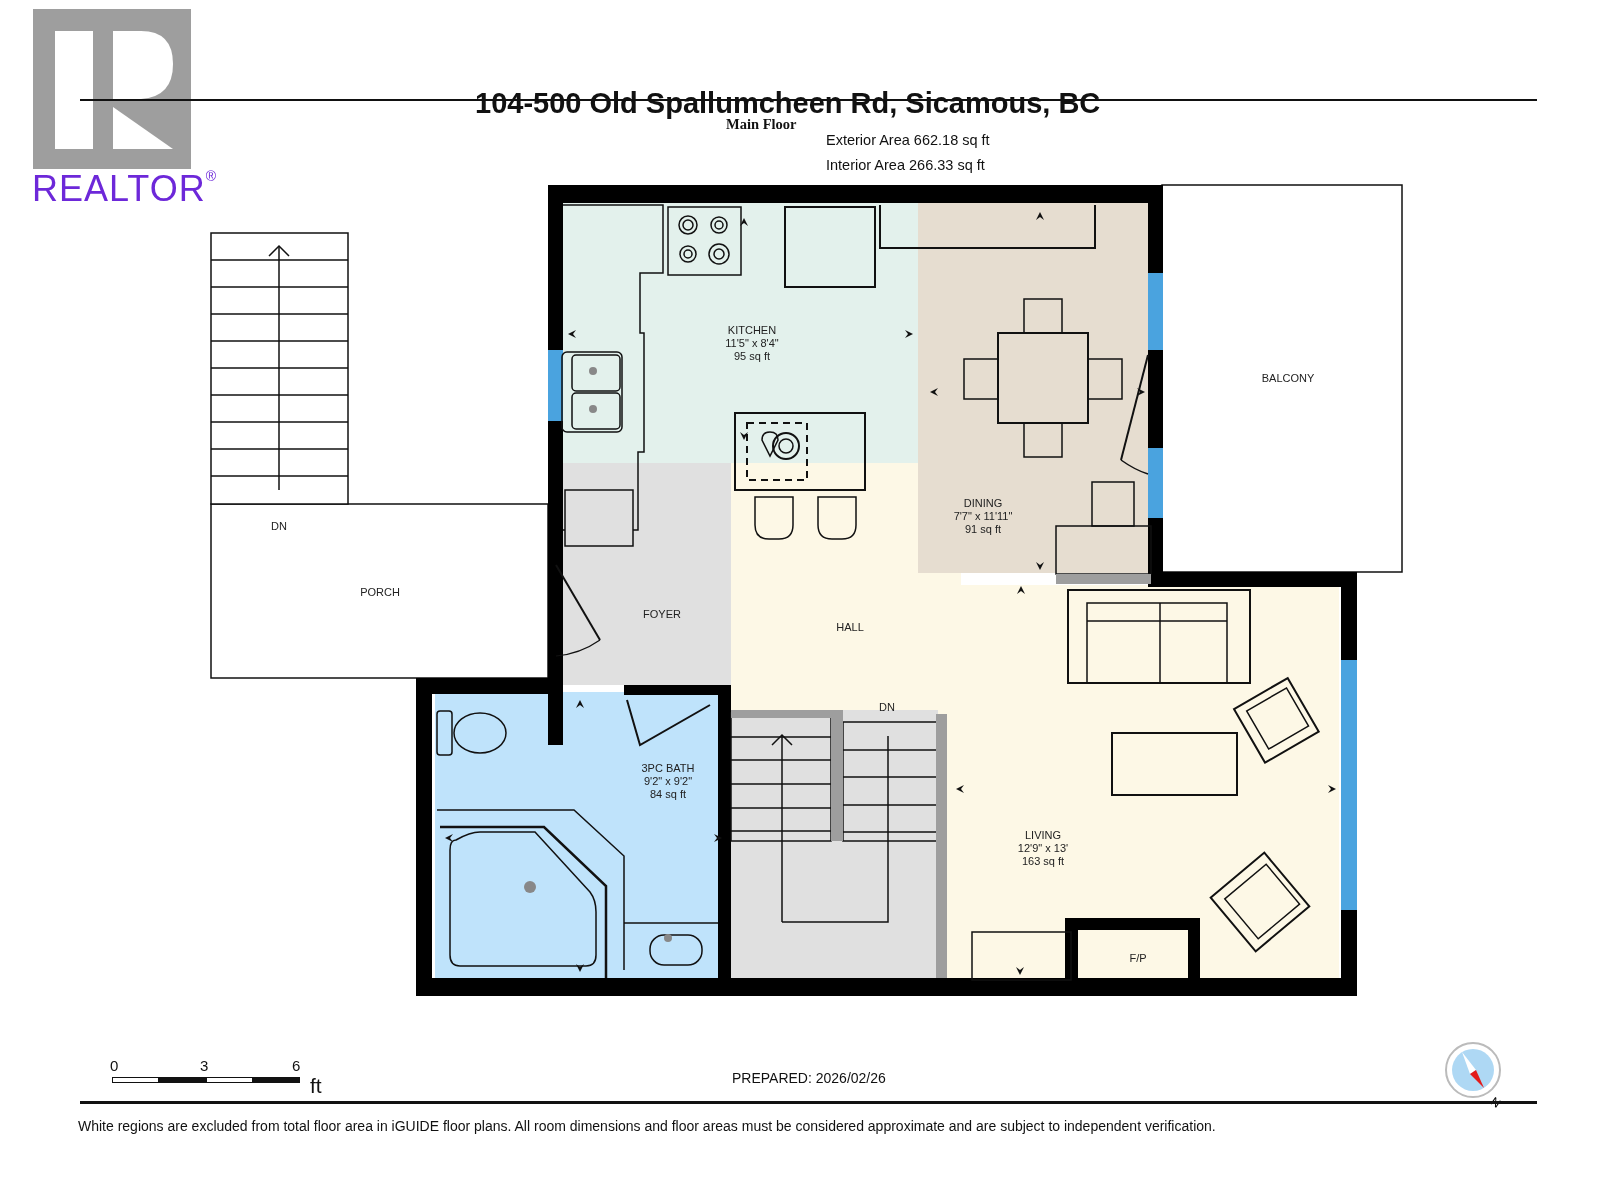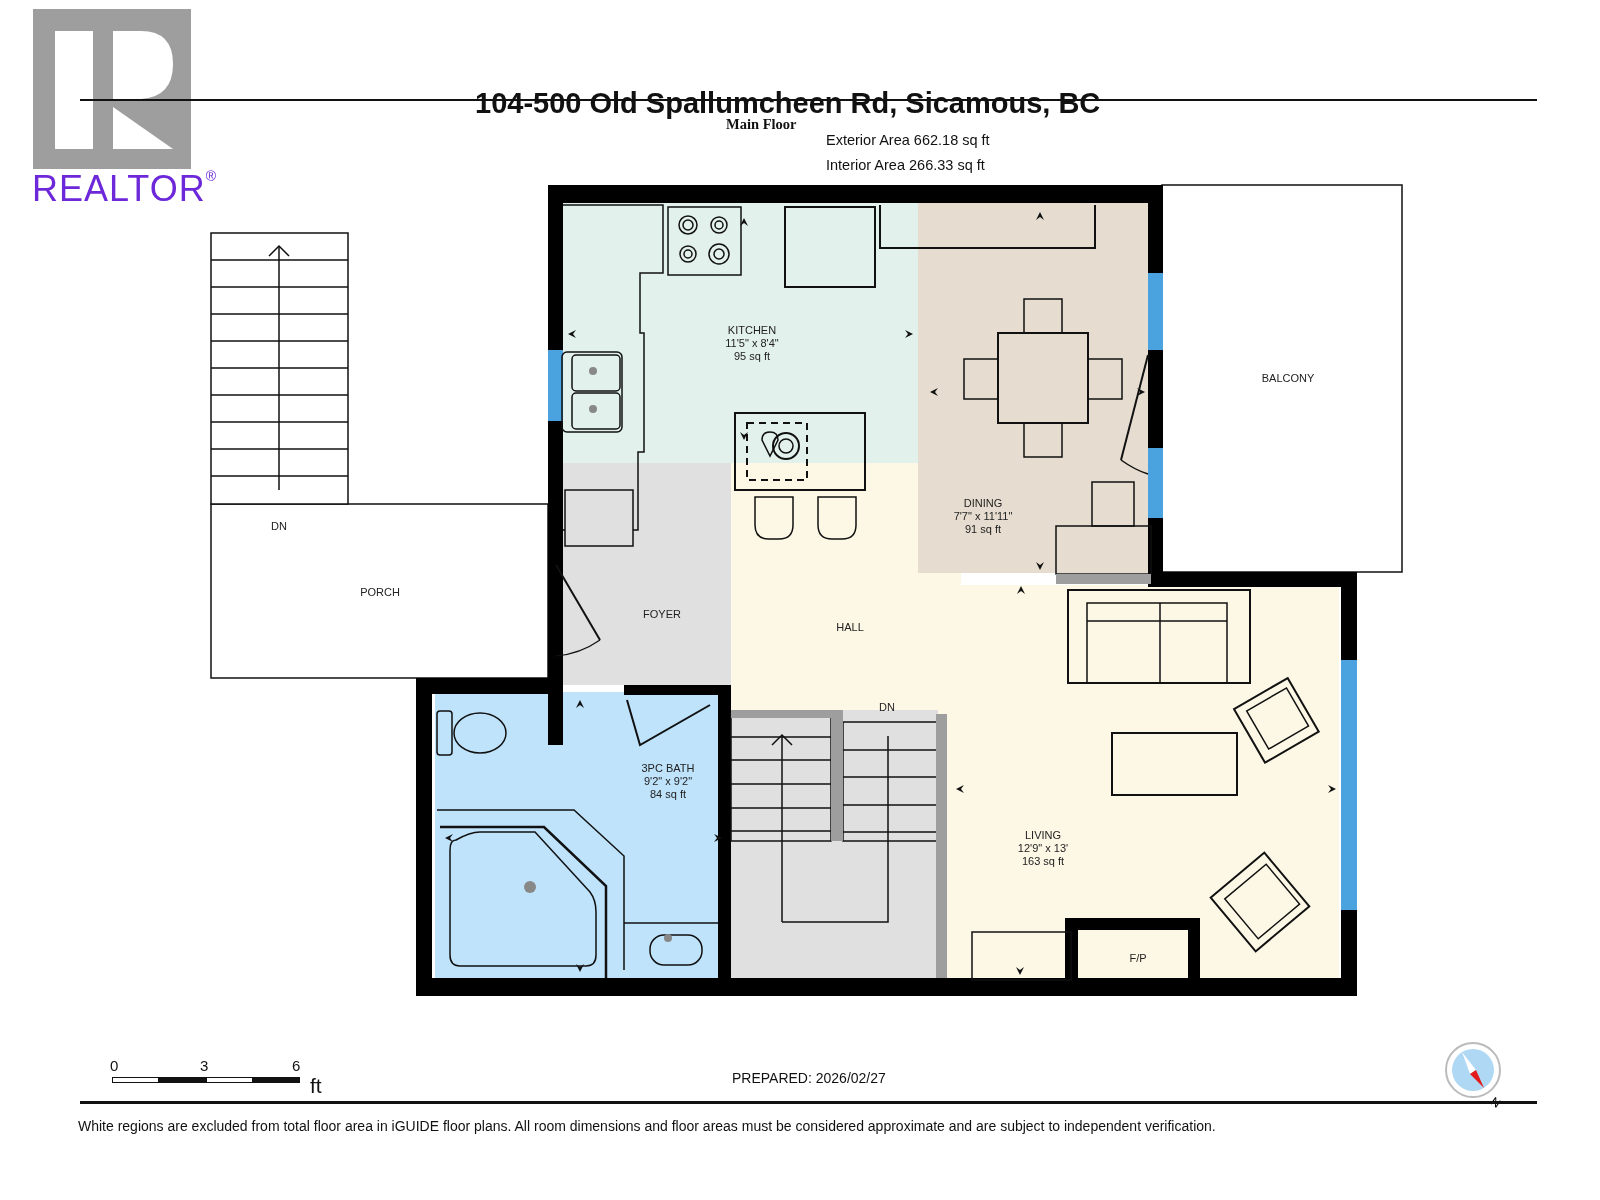--- a/index.html
+++ b/index.html
@@ -246,21 +246,21 @@
   <span class="nums" style="left:-2px">0</span>
   <span class="nums" style="left:88px">3</span>
   <span class="nums" style="left:180px">6</span>
   <div class="bar" style="left:0;width:47px;background:#fff"></div>
   <div class="bar" style="left:47px;width:47px;background:#111"></div>
   <div class="bar" style="left:94px;width:47px;background:#fff"></div>
   <div class="bar" style="left:141px;width:47px;background:#111"></div>
   <span class="unit">ft</span>
 </div>
 
-<div id="prepared" class="abs">PREPARED: 2026/02/27</div>
+<div id="prepared" class="abs">PREPARED: 2026/02/26</div>
 
 <div id="compass" class="abs">
   <svg width="70" height="70" viewBox="0 0 70 70">
     <circle cx="33" cy="30" r="27" fill="#fff" stroke="#bbb" stroke-width="2"></circle>
     <circle cx="33" cy="30" r="21" fill="#aed8f4"></circle>
     <polygon points="22,12 36,30 30,34" fill="#ffffff"></polygon>
     <polygon points="30,34 36,30 44,48" fill="#e31b1b"></polygon>
     <text x="52" y="64" font-size="12" font-family="Liberation Sans, sans-serif" transform="rotate(35 52 60)">N</text>
   </svg>
 </div>

